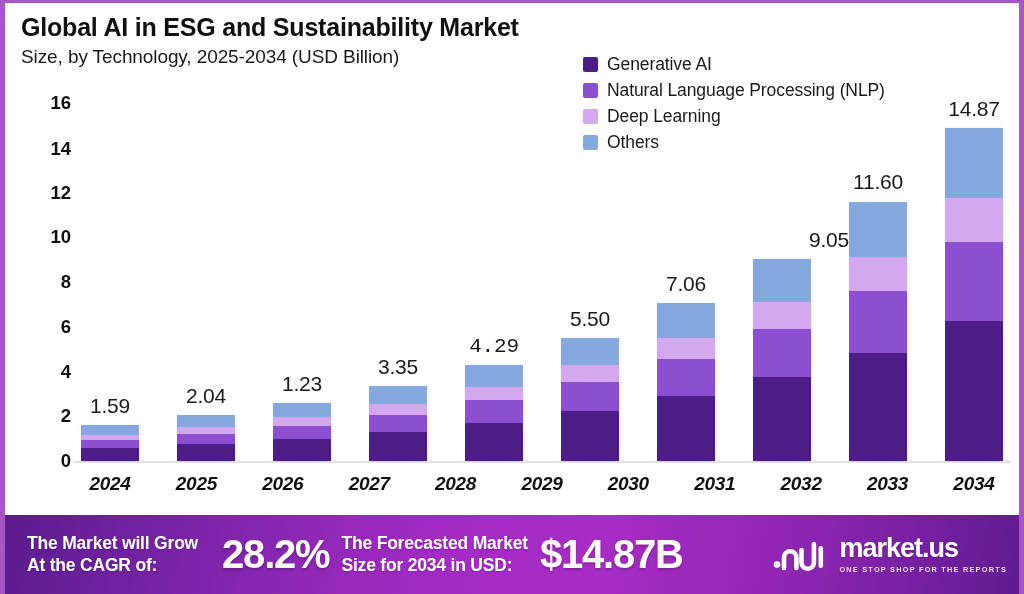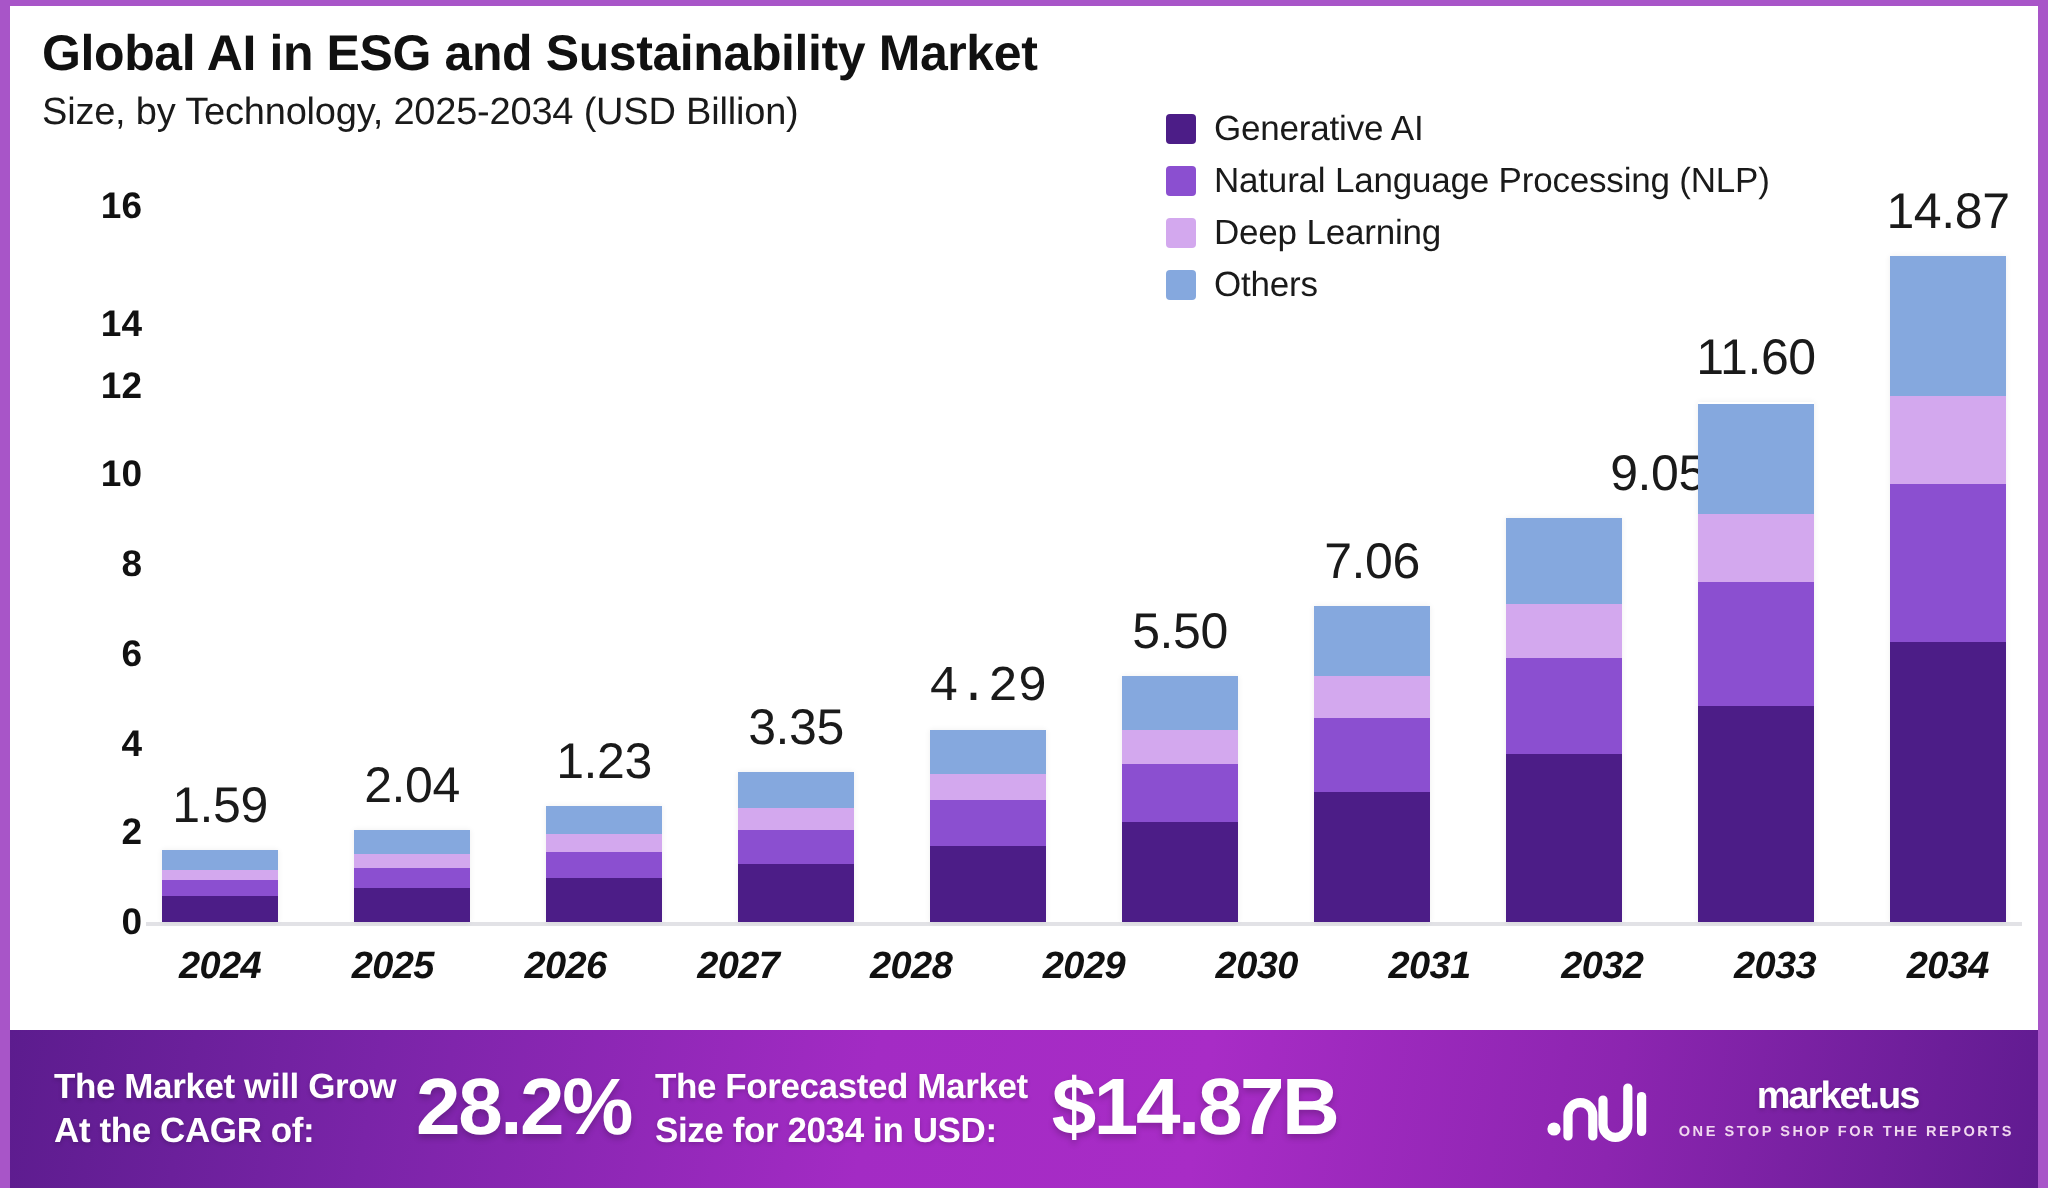--- a/index.html
+++ b/index.html
@@ -71,21 +71,21 @@
   }
   .bar-group {
     position: relative; height: 100%;
     width: 66px; flex: 0 0 66px;
     display: flex; flex-direction: column;
     align-items: center; justify-content: flex-end;
   }
   .bar-value {
     position: absolute; left: 50%;
     transform: translateX(-50%);
-    font-size: 25px; color: #1a1a1a;
+    font-size: 21px; color: #1a1a1a;
     white-space: nowrap; letter-spacing: -0.2px;
   }
   .bar-stack {
     width: 58px;
     display: flex; flex-direction: column-reverse;
     box-shadow: 0 0 3px rgba(0,0,0,0.07);
   }
   .seg { width: 100%; }
 
   
@@ -116,33 +116,32 @@
     font-size: 17.5px; line-height: 1.22;
     white-space: nowrap; letter-spacing: -0.2px;
     text-shadow: 0 1px 2px rgba(0,0,0,0.18);
   }
   .banner-big {
     color: #ffffff; font-weight: bold;
     font-size: 40px; white-space: nowrap;
     letter-spacing: -1.2px;
     text-shadow: 0 2px 3px rgba(0,0,0,0.2);
   }
-  #cagr-value { margin: 0 12px 0 10px; }
+  #cagr-value { margin: 0 12px 0 24px; }
   #size-value { margin: 0 16px 0 12px; }
   #logo {
     display: flex; align-items: center;
     margin-left: auto; padding-right: 6px;
   }
   #logo-mark { margin-right: 10px; flex: 0 0 auto; }
   #logo-text-wrap { display: flex; flex-direction: column; }
   #logo-name {
-    color: #ffffff; font-weight: bold; font-size: 19px;
+    color: #ffffff; font-weight: bold; font-size: 27px;
     letter-spacing: -1px; line-height: 1;
     text-shadow: 0 1px 2px rgba(0,0,0,0.18);
-    margin-left: 39px;
   }
   #logo-tagline {
     color: #f0d8ef; font-size: 7.3px; font-weight: bold;
     letter-spacing: 1.25px; margin-top: 3px; white-space: nowrap;
   }
 </style>
 </head>
 <body>
 
 <div id="page">
@@ -172,21 +171,21 @@
     </div>
 
   <div id="yaxis">
       <div class="ytick" style="top: 358px;">0</div>
       <div class="ytick" style="top: 313.25px;">2</div>
       <div class="ytick" style="top: 268.5px;">4</div>
       <div class="ytick" style="top: 223.75px;">6</div>
       <div class="ytick" style="top: 179px;">8</div>
       <div class="ytick" style="top: 134.25px;">10</div>
       <div class="ytick" style="top: 89.5px;">12</div>
-      <div class="ytick" style="top: 59px;">14</div>
+      <div class="ytick" style="top: 46px;">14</div>
       <div class="ytick" style="top: 0px;">16</div>
     </div>
   <div id="baseline"></div>
 
   <div id="plot">
     <div id="bars">
         <div class="bar-group">
           <div class="bar-value" style="bottom: 42.5763px;">1.59</div>
           <div class="bar-stack" style="height: 35.5763px;">
             <div class="seg" style="background: rgb(76, 29, 135); height: 37.1069%;"></div>

